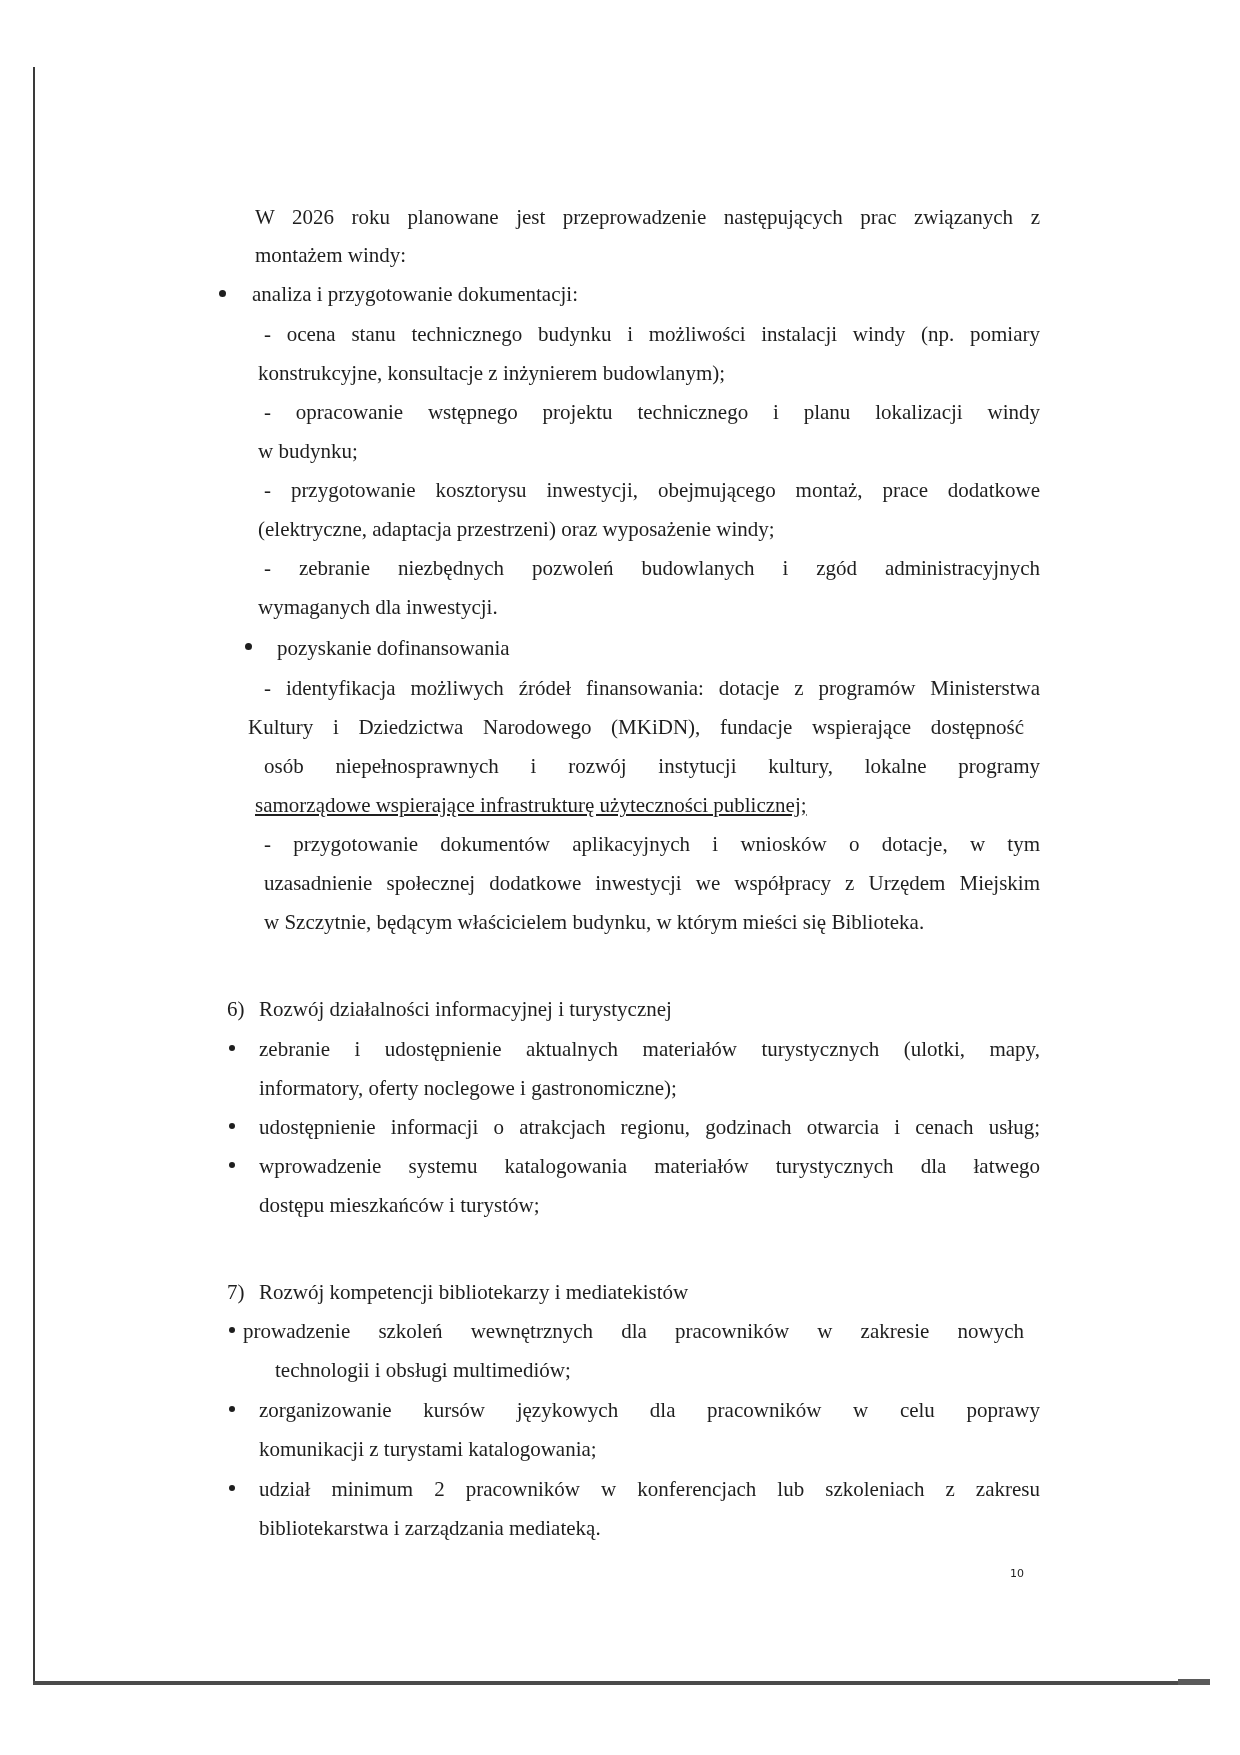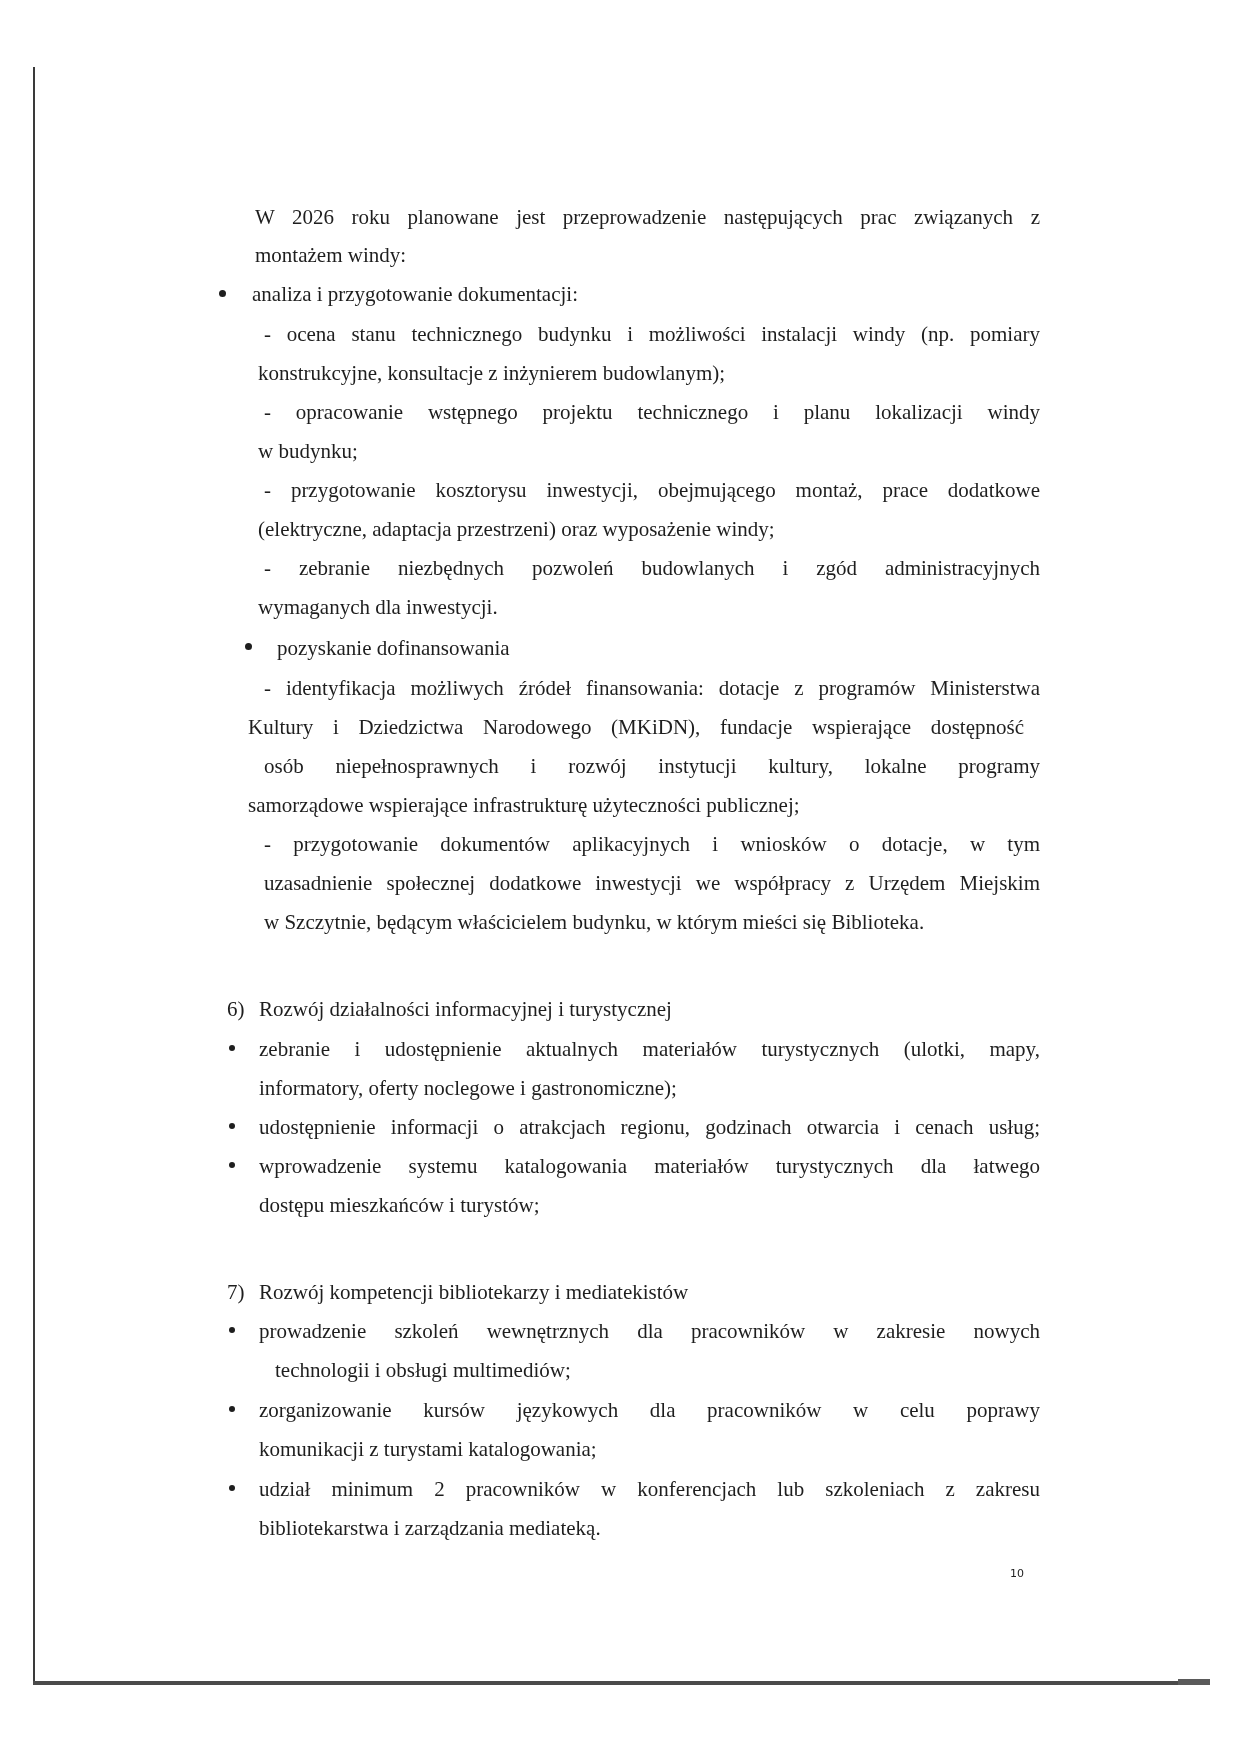--- a/index.html
+++ b/index.html
@@ -35,21 +35,21 @@
 <div class="line" style="left:258px; top:517px;">(elektryczne, adaptacja przestrzeni) oraz wyposażenie windy;</div>
 <div class="line just" style="left:264px; top:556px; width:776px;">- zebranie niezbędnych pozwoleń budowlanych i zgód administracyjnych</div>
 <div class="line" style="left:258px; top:595px;">wymaganych dla inwestycji.</div>
 
 <div class="bullet" style="left:245px; top:643px;"></div>
 <div class="line" style="left:277px; top:636px;">pozyskanie dofinansowania</div>
 
 <div class="line just" style="left:264px; top:676px; width:776px;">- identyfikacja możliwych źródeł finansowania: dotacje z programów Ministerstwa</div>
 <div class="line just" style="left:248px; top:715px; width:776px;">Kultury i Dziedzictwa Narodowego (MKiDN), fundacje wspierające dostępność</div>
 <div class="line just" style="left:264px; top:754px; width:776px;">osób niepełnosprawnych i rozwój instytucji kultury, lokalne programy</div>
-<div class="line" style="left:248px; top:793px;">samorządowe wspierające infrastrukturę użyteczności publicznej;</div>
+<div class="line" style="left:255px; top:793px;text-decoration:underline;">samorządowe wspierające infrastrukturę użyteczności publicznej;</div>
 <div class="line just" style="left:264px; top:832px; width:776px;">- przygotowanie dokumentów aplikacyjnych i wniosków o dotacje, w tym</div>
 <div class="line just" style="left:264px; top:871px; width:776px;">uzasadnienie społecznej dodatkowe inwestycji we współpracy z Urzędem Miejskim</div>
 <div class="line" style="left:264px; top:910px;">w Szczytnie, będącym właścicielem budynku, w którym mieści się Biblioteka.</div>
 
 <div class="line" style="left:227px; top:997px;">6)</div>
 <div class="line" style="left:259px; top:997px;">Rozwój działalności informacyjnej i turystycznej</div>
 
 <div class="bullet sm" style="left:229px; top:1045px;"></div>
 <div class="line just" style="left:259px; top:1037px; width:781px;">zebranie i udostępnienie aktualnych materiałów turystycznych (ulotki, mapy,</div>
 <div class="line" style="left:259px; top:1076px;">informatory, oferty noclegowe i gastronomiczne);</div>
@@ -58,21 +58,21 @@
 <div class="line just" style="left:259px; top:1115px; width:781px;">udostępnienie informacji o atrakcjach regionu, godzinach otwarcia i cenach usług;</div>
 
 <div class="bullet sm" style="left:229px; top:1162px;"></div>
 <div class="line just" style="left:259px; top:1154px; width:781px;">wprowadzenie systemu katalogowania materiałów turystycznych dla łatwego</div>
 <div class="line" style="left:259px; top:1193px;">dostępu mieszkańców i turystów;</div>
 
 <div class="line" style="left:227px; top:1280px;">7)</div>
 <div class="line" style="left:259px; top:1280px;">Rozwój kompetencji bibliotekarzy i mediatekistów</div>
 
 <div class="bullet sm" style="left:229px; top:1327px;"></div>
-<div class="line just" style="left:259px; top:1319px; width:781px;">prowadzenie szkoleń wewnętrznych dla pracowników w zakresie nowych</div>
+<div class="line just" style="left:243px; top:1319px; width:781px;">prowadzenie szkoleń wewnętrznych dla pracowników w zakresie nowych</div>
 <div class="line" style="left:275px; top:1358px;">technologii i obsługi multimediów;</div>
 
 <div class="bullet sm" style="left:229px; top:1406px;"></div>
 <div class="line just" style="left:259px; top:1398px; width:781px;">zorganizowanie kursów językowych dla pracowników w celu poprawy</div>
 <div class="line" style="left:259px; top:1437px;">komunikacji z turystami katalogowania;</div>
 
 <div class="bullet sm" style="left:229px; top:1485px;"></div>
 <div class="line just" style="left:259px; top:1477px; width:781px;">udział minimum 2 pracowników w konferencjach lub szkoleniach z zakresu</div>
 <div class="line" style="left:259px; top:1516px;">bibliotekarstwa i zarządzania mediateką.</div>
 

